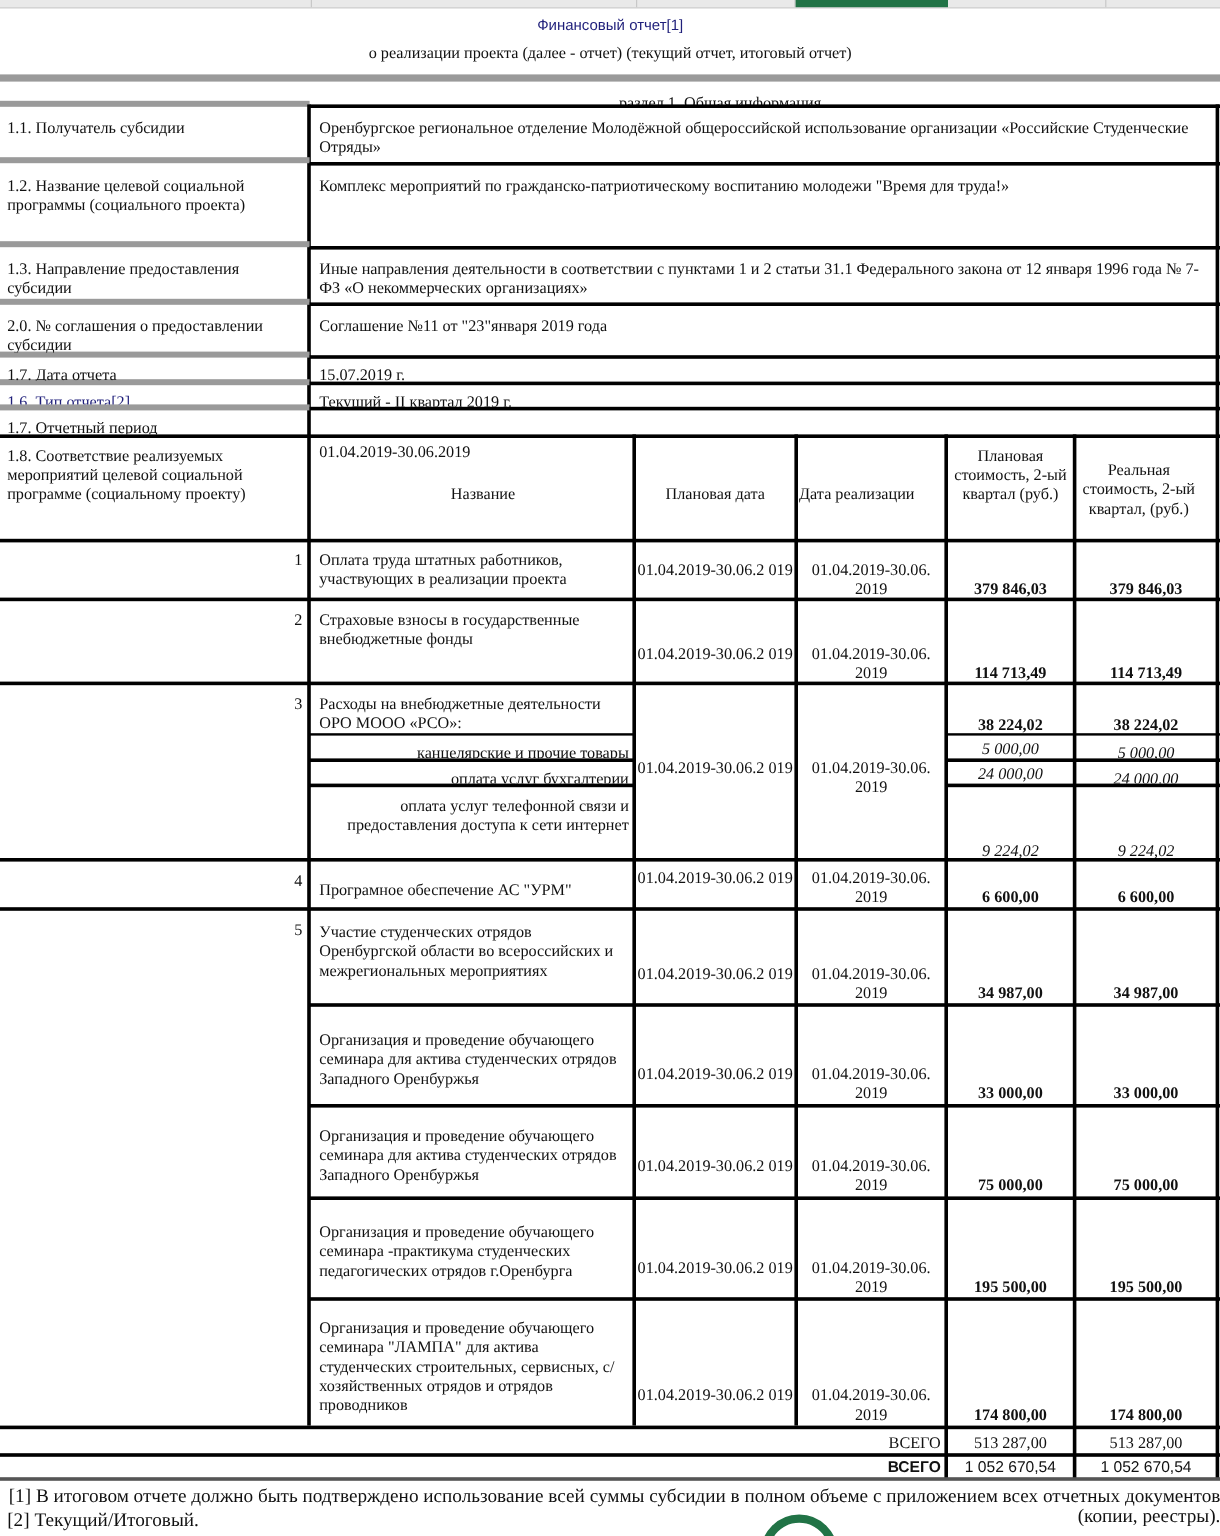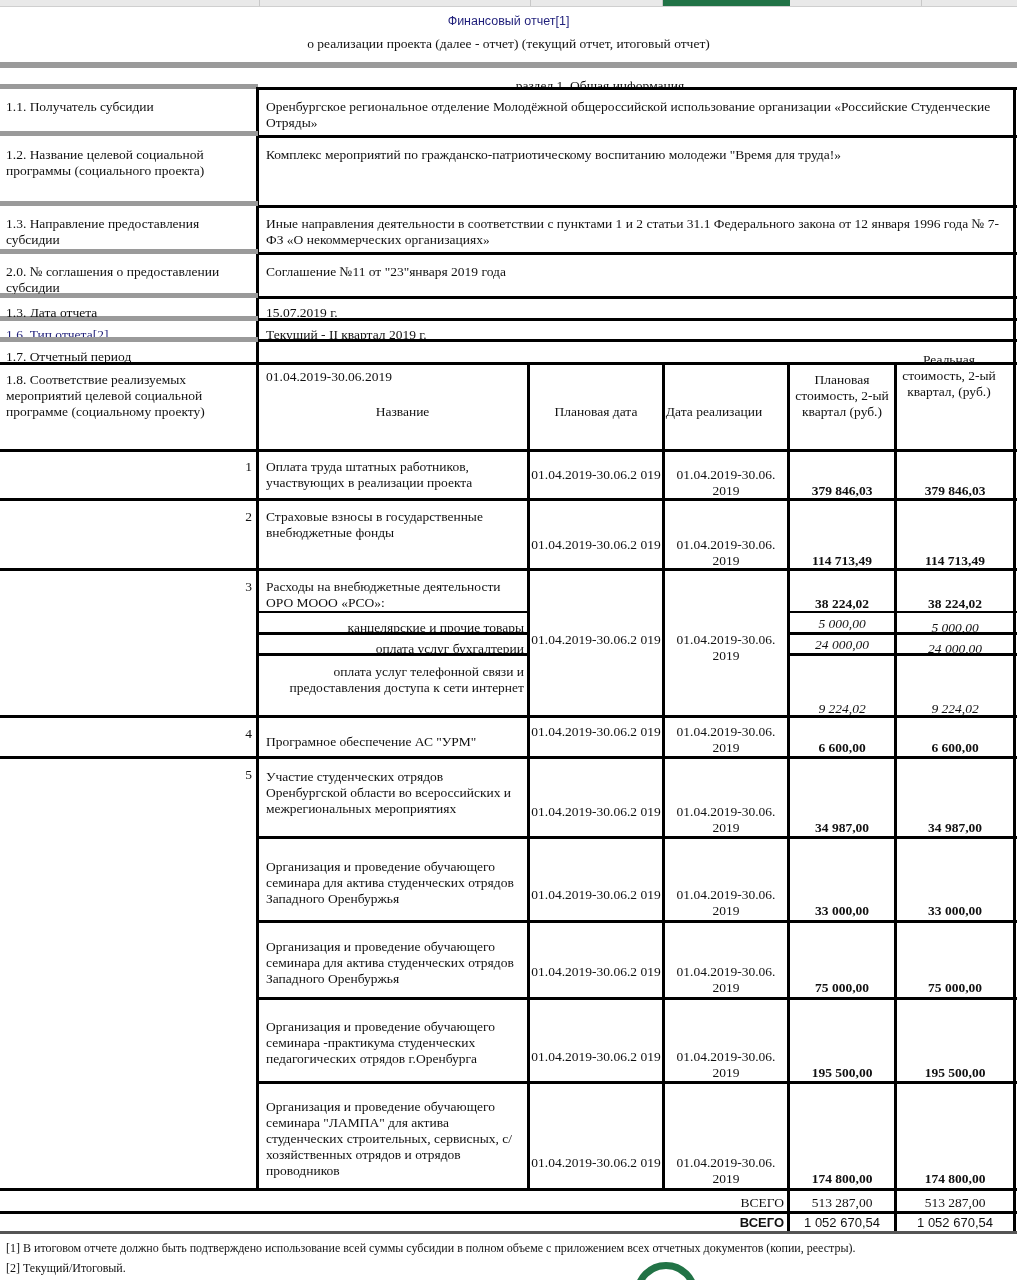--- a/index.html
+++ b/index.html
@@ -19,21 +19,21 @@
   .txt { position:absolute; line-height:16px; font-size:13.5px; }
   .lbl { left:6px; width:245px; }
   .val { left:266px; width:745px; }
   .clip { overflow:hidden; }
   .blue { color:#1f1f7a; }
   .c { text-align:center; }
   .r { text-align:right; }
   .b { font-weight:bold; }
   .i { font-style:italic; }
   .sans { font-family:"Liberation Sans", sans-serif; }
-  .foot { font-size:12px; left:6px; }
+  .foot { font-size:16px; left:6px;text-align:right; }
   .ring { left:634px; top:1262px; width:50px; height:50px; border:7px solid #217346; border-radius:50%; }
 </style>
 </head>
 <body>
 
 <div class="abs topbar">
   <div class="seg" style="left:0;width:259px"></div>
   <div class="seg" style="left:260px;width:270px"></div>
   <div class="seg" style="left:531px;width:131px"></div>
   <div class="active"></div>
@@ -69,41 +69,41 @@
 
 <div class="txt lbl" style="top:147px">1.2. Название целевой социальной программы (социального проекта)</div>
 <div class="txt val" style="top:147px">Комплекс мероприятий по гражданско-патриотическому воспитанию молодежи "Время для труда!»</div>
 
 <div class="txt lbl" style="top:216px">1.3. Направление предоставления субсидии</div>
 <div class="txt val" style="top:216px">Иные направления деятельности в соответствии с пунктами 1 и 2 статьи 31.1 Федерального закона от 12 января 1996 года № 7-ФЗ «О некоммерческих организациях»</div>
 
 <div class="txt lbl clip" style="top:264px;height:30px">2.0. № соглашения о предоставлении субсидии</div>
 <div class="txt val" style="top:264px">Соглашение №11 от "23"января 2019 года</div>
 
-<div class="txt lbl clip" style="top:305px;height:12px">1.3. Дата отчета</div>
+<div class="txt lbl clip" style="top:305px;height:12px">1.7. Дата отчета</div>
 <div class="txt val clip" style="top:305px;height:13px">15.07.2019 г.</div>
 
 <div class="txt lbl clip blue" style="top:327px;height:10px">1.6. Тип отчета[2]</div>
 <div class="txt val clip" style="top:327px;height:12px">Текущий - II квартал 2019 г.</div>
 
 <div class="txt lbl clip" style="top:349px;height:13px">1.7. Отчетный период</div>
 <div class="txt val clip" style="top:369px;height:13px">01.04.2019-30.06.2019</div>
 
 <div class="vline" style="left:256px;top:450px;height:738px"></div>
 <div class="vline" style="left:527px;top:362px;height:826px"></div>
 <div class="vline" style="left:662px;top:362px;height:826px"></div>
 <div class="vline" style="left:787px;top:362px;height:871px"></div>
 <div class="vline" style="left:894px;top:362px;height:871px"></div>
 
 <div class="txt lbl" style="top:372px">1.8. Соответствие реализуемых мероприятий целевой социальной программе (социальному проекту)</div>
 <div class="txt c" style="left:260px;width:285px;top:404px">Название</div>
 <div class="txt c" style="left:530px;width:132px;top:404px">Плановая дата</div>
 <div class="txt c" style="left:665px;width:98px;top:404px">Дата реализации</div>
 <div class="txt c" style="left:792px;width:100px;top:372px">Плановая стоимость, 2-ый квартал (руб.)</div>
-<div class="txt c" style="left:898px;width:102px;top:352px">Реальная стоимость, 2-ый квартал, (руб.)</div>
+<div class="txt c" style="left:898px;width:102px;top:384px">Реальная стоимость, 2-ый квартал, (руб.)</div>
 <div class="hline" style="left:0;top:449px;width:1017px"></div>
 
 <div>
   <div class="txt r" style="left:0;width:252px;top:459px">1</div>
   <div class="txt" style="left:266px;width:258px;top:459px">Оплата труда штатных работников, участвующих в реализации проекта</div>
   <div class="txt c" style="left:530px;width:132px;top:467px">01.04.2019-30.06.2 019</div>
   <div class="txt c" style="left:665px;width:122px;top:467px">01.04.2019-30.06. 2019</div>
   <div class="txt c b" style="left:790px;width:104px;top:483px">379 846,03</div>
   <div class="txt c b" style="left:897px;width:116px;top:483px">379 846,03</div>
 </div>

